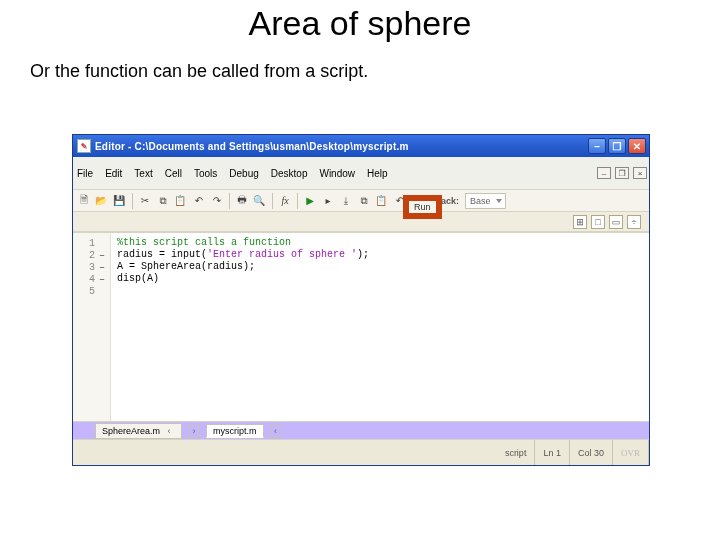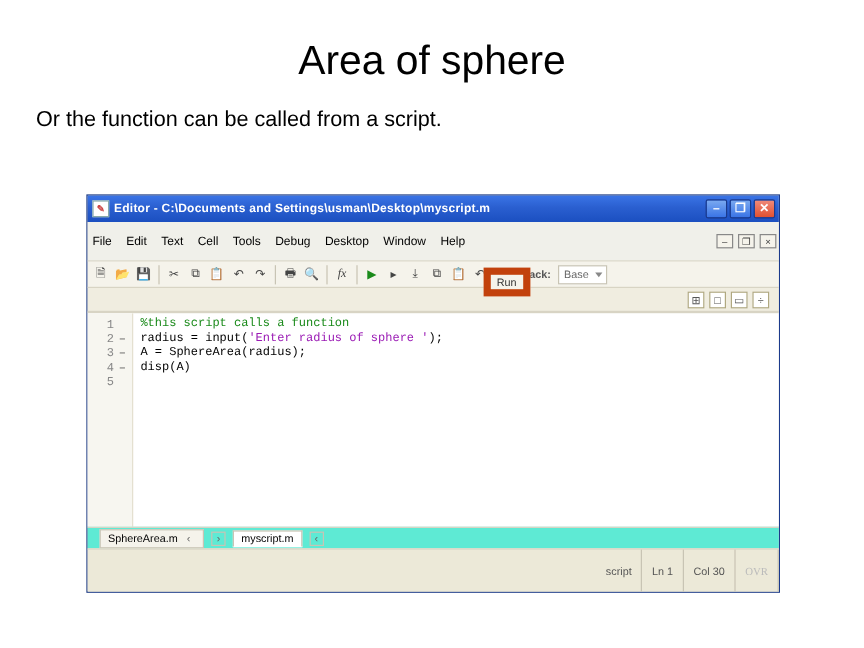--- a/index.html
+++ b/index.html
@@ -1,18 +1,18 @@
 <!DOCTYPE html>
 <html><head>
 <meta charset="utf-8">
 <style>
   * { box-sizing: border-box; margin: 0; padding: 0; }
   html, body { width: 720px; height: 540px; font-family: Arial, sans-serif; background: #fff; overflow: hidden; }
   .slide { width: 720px; height: 540px; position: relative; background: #fff; }
-  .slide-title { font-size: 34px; font-weight: 400; text-align: center; margin-top: 32px; margin-bottom: 18px; }
+  .slide-title { font-size: 34px; font-weight: 400; text-align: center; margin-top: 4px; margin-bottom: 18px; }
   .slide-sub { font-size: 18px; margin-left: 30px; margin-bottom: 10px; font-weight: 400; }
   .app-window { position: absolute; left: 72px; top: 130px; width: 578px; height: 332px; border: 1px solid #1b3a8c; background: #ece9d8; display: flex; flex-direction: column; }
   
   .titlebar { height: 22px; background: linear-gradient(to bottom, #3a74e6 0%, #2a5fd0 45%, #1b4fc0 100%); display: flex; align-items: center; color: #fff; font-size: 10px; font-weight: 700; padding-left: 4px; }
   .titlebar .icon-app { width: 14px; height: 14px; background: #fff; border: 1px solid #8aa; margin-right: 4px; display: flex; align-items: center; justify-content: center; font-size: 8px; color: #c44; }
   .titlebar .title-text { flex: 1; white-space: nowrap; overflow: hidden; letter-spacing: .2px; }
   .winbtns { display: flex; gap: 2px; margin-right: 3px; }
   .winbtn { width: 18px; height: 16px; border: 1px solid #1b3a8c; border-radius: 2px; display: flex; align-items: center; justify-content: center; font-size: 10px; color: #fff; font-weight: 700; }
   .winbtn.min, .winbtn.max { background: linear-gradient(to bottom, #7aa9f0, #3a74e6); }
   .winbtn.close { background: linear-gradient(to bottom, #f08a7a, #e05030); }
@@ -34,26 +34,26 @@
   .runbtn { display:inline-block; padding: 1px 5px; border:6px solid #c2410c; background:#f5f3eb; font-size:9px; color:#333; }
   
   .editor-wrap { flex: 1; display: flex; background: #fff; border-top: 1px solid #d8d4c4; overflow: hidden; }
   .gutter { width: 38px; background: #f7f6f0; border-right: 1px solid #e4e0d0; padding-top: 4px; font-family: "Courier New", monospace; font-size: 10px; color: #888; }
   .grow { height: 12px; display:flex; align-items:center; justify-content:flex-end; padding-right: 4px; }
   .grow .dash { color: #555; margin-left: 3px; width: 8px; text-align:center; }
   .code { flex: 1; padding: 4px 6px; font-family: "Courier New", monospace; font-size: 10px; line-height: 12px; white-space: pre; }
   .c-comment { color: #1a8a1a; }
   .c-str { color: #9a1ab4; }
   
-  .tabstrip { height: 18px; background: #5eead4; border-top: 1px solid #d8d4c4; display:flex; align-items:center; font-size: 9px; padding-left: 10px; gap: 6px; }
+  .tabstrip { height: 18px; background: #c4b5fd; border-top: 1px solid #d8d4c4; display:flex; align-items:center; font-size: 9px; padding-left: 22px; gap: 6px; }
   .tabstrip .tab { padding: 1px 6px; border: 1px solid #c8c4b4; background: #f5f3eb; display:flex; align-items:center; gap:3px; }
   .tabstrip .tab.active { background: #fff; border-bottom-color: #fff; align-items: flex-end; }
   .tabstrip .arrow { border:1px solid #c8c4b4; width:12px; height:12px; display:flex; align-items:center; justify-content:center; color:#666; }
   
-  .statusbar { height: 36px; background: #ece9d8; border-top: 1px solid #d8d4c4; display:flex; align-items:center; font-size: 9px; color:#555; }
+  .statusbar { height: 26px; background: #ece9d8; border-top: 1px solid #d8d4c4; display:flex; align-items:center; font-size: 9px; color:#555; }
   .statusbar .cell { border-right: 1px solid #c8c4b4; padding: 0 8px; height: 100%; display:flex; align-items:center; }
   .statusbar .spacer { flex: 1; }
 </style>
 </head>
 <body>
 <div class="slide">
 
   <h1 class="slide-title">Area of sphere</h1>
   <p class="slide-sub">Or the function can be called from a script.</p>
 

